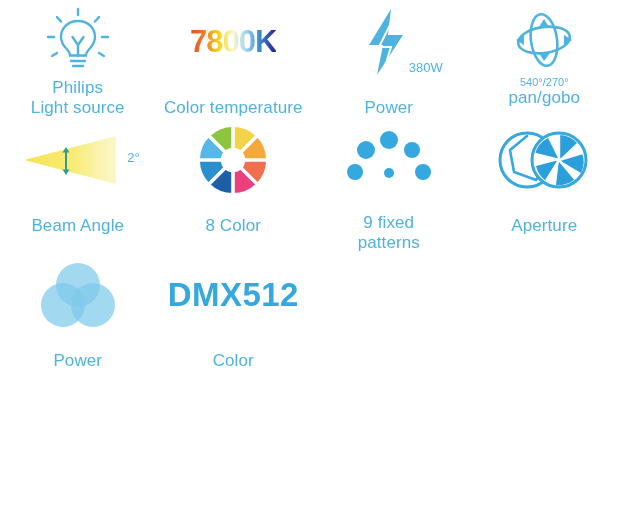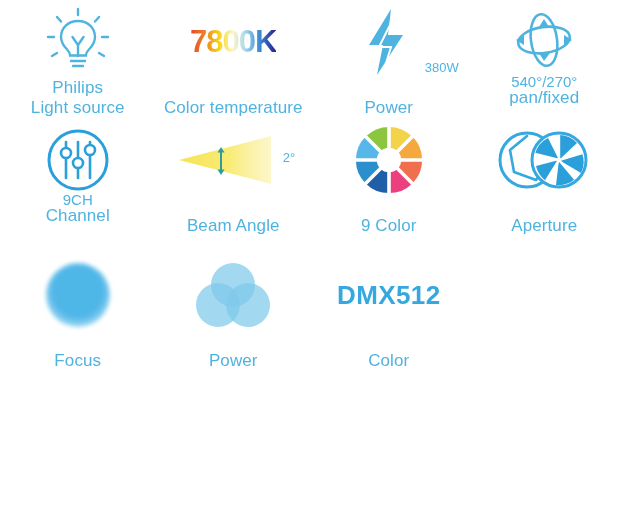--- a/index.html
+++ b/index.html
@@ -38,52 +38,51 @@
   }
   .label{
     margin-top:20px;
     font-size:17px;
     line-height:20px;
     text-align:center;
     color:#4FB3E0;
     letter-spacing:.1px;
   }
   .sublabel{
-    font-size:15px;
+    font-size:11px;
     line-height:12px;
     text-align:center;
     color:#4FB3E0;
     margin-top:-2px;
   }
   
   .ct-text{
     font-size:31px;
     font-weight:bold;
     letter-spacing:-1px;
     background:linear-gradient(90deg,#e8452c 0%,#f07f22 17%,#f6d516 34%,#fdf7c8 50%,#a8d8f0 64%,#3c8fd6 80%,#2a1f8f 100%);
     -webkit-background-clip:text;
     background-clip:text;
     color:transparent;
     -webkit-text-fill-color:transparent;
   }
   .dmx-text{
-    font-size:26px;
+    font-size:33px;
     font-weight:bold;
     color:#35A8E0;
     letter-spacing:.4px;
     text-align:right;
   }
   .pw-wrap{position:relative;display:flex;align-items:flex-end;}
   .pw-val{
     font-size:13px;
     color:#4FB3E0;
     position:absolute;
     left:46px;bottom:2px;
     white-space:nowrap;
-    margin-left:16px;
   }
   .ba-wrap{position:relative;display:flex;align-items:center;}
   .ba-val{
     font-size:13px;color:#4FB3E0;
     position:absolute;right:-4px;top:20px;
   }
   .focus-blob{
     width:64px;height:64px;border-radius:50%;
     background:radial-gradient(circle at 50% 45%, #4FB6E8 0%, #4FB6E8 52%, rgba(79,182,232,.55) 74%, rgba(79,182,232,0) 100%);
     filter:blur(2px);
@@ -145,42 +144,23 @@
             <ellipse cx="38" cy="31" rx="26" ry="13" transform="rotate(-8 38 31)"></ellipse>
             <ellipse cx="38" cy="31" rx="13" ry="26" transform="rotate(-8 38 31)"></ellipse>
           </g>
           <path d="M33 18 L38 10 L43 18 Z" fill="#4FB3E0"></path>
           <path d="M44 44 L38 52 L33 44 Z" fill="#4FB3E0"></path>
           <path d="M18 26 L10 31 L18 36 Z" fill="#4FB3E0"></path>
           <path d="M58 26 L66 31 L58 36 Z" fill="#4FB3E0"></path>
         </svg>
       </div>
       <div class="sublabel">540°/270°</div>
-      <div class="label tight">pan/fixed</div>
-    </div>
-
-    <div class="cell">
-      <div class="icon">
-        <svg width="70" height="70" viewBox="0 0 70 70">
-          <circle cx="35" cy="35" r="29" fill="none" stroke="#2b9fd9" stroke-width="3"></circle>
-          <g stroke="#2b9fd9" stroke-width="2.6" stroke-linecap="round" fill="none">
-            <line x1="23" y1="17" x2="23" y2="53"></line>
-            <line x1="35" y1="17" x2="35" y2="53"></line>
-            <line x1="47" y1="17" x2="47" y2="53"></line>
-          </g>
-          <g fill="#ffffff" stroke="#2b9fd9" stroke-width="2.6">
-            <circle cx="23" cy="28" r="5"></circle>
-            <circle cx="35" cy="38" r="5"></circle>
-            <circle cx="47" cy="25" r="5"></circle>
-          </g>
-        </svg>
-      </div>
-      <div class="sublabel">9CH</div>
-      <div class="label tight">Channel</div>
-    </div>
+      <div class="label tight">pan/gobo</div>
+    </div>
+
 
     <div class="cell">
       <div class="icon">
         <div class="ba-wrap">
           <svg width="116" height="60" viewBox="0 0 116 60">
             <defs>
               <linearGradient id="beamgrad" x1="0" y1="0" x2="1" y2="0">
                 <stop offset="0" stop-color="#f5e14a" stop-opacity=".95"></stop>
                 <stop offset="0.55" stop-color="#f7e85e" stop-opacity=".85"></stop>
                 <stop offset="1" stop-color="#faf0a0" stop-opacity=".55"></stop>
@@ -214,23 +194,39 @@
           </g>
           <g stroke="#ffffff" stroke-width="5">
             <line x1="50" y1="0" x2="50" y2="100"></line>
             <line x1="0" y1="50" x2="100" y2="50"></line>
             <line x1="14" y1="14" x2="86" y2="86"></line>
             <line x1="86" y1="14" x2="14" y2="86"></line>
           </g>
           <circle cx="50" cy="50" r="17" fill="#ffffff"></circle>
         </svg>
       </div>
-      <div class="label">9 Color</div>
-    </div>
-
+      <div class="label">8 Color</div>
+    </div>
+
+    <div class="cell">
+      <div class="icon">
+        <svg width="90" height="62" viewBox="0 0 90 62">
+          <g fill="#35A8E0">
+            <circle cx="45" cy="12" r="9"></circle>
+            <circle cx="22" cy="22" r="9"></circle>
+            <circle cx="68" cy="22" r="8"></circle>
+            <circle cx="11" cy="44" r="8"></circle>
+            <circle cx="79" cy="44" r="8"></circle>
+            <circle cx="45" cy="45" r="5"></circle>
+          </g>
+        </svg>
+      </div>
+      <div class="label">9 fixed</div>
+      <div class="label tight">patterns</div>
+    </div>
 
 
 
     <div class="cell">
       <div class="icon">
         <svg width="96" height="64" viewBox="0 0 96 64">
           <g fill="none" stroke="#35A8E0" stroke-width="3">
             <circle cx="31" cy="32" r="27"></circle>
           </g>
           <g fill="none" stroke="#35A8E0" stroke-width="2.6" stroke-linecap="round">
@@ -249,26 +245,20 @@
             <line x1="63" y1="32" x2="86" y2="25"></line>
             <line x1="63" y1="32" x2="79" y2="51"></line>
             <line x1="63" y1="32" x2="50" y2="53"></line>
             <line x1="63" y1="32" x2="39" y2="26"></line>
           </g>
         </svg>
       </div>
       <div class="label">Aperture</div>
     </div>
 
-    <div class="cell">
-      <div class="icon">
-        <div class="focus-blob"></div>
-      </div>
-      <div class="label">Focus</div>
-    </div>
 
     <div class="cell">
       <div class="icon">
         <svg width="76" height="68" viewBox="0 0 76 68">
           <g fill="#7fc9ec" fill-opacity="0.72">
             <circle cx="38" cy="24" r="22"></circle>
             <circle cx="23" cy="44" r="22"></circle>
             <circle cx="53" cy="44" r="22"></circle>
           </g>
         </svg>

